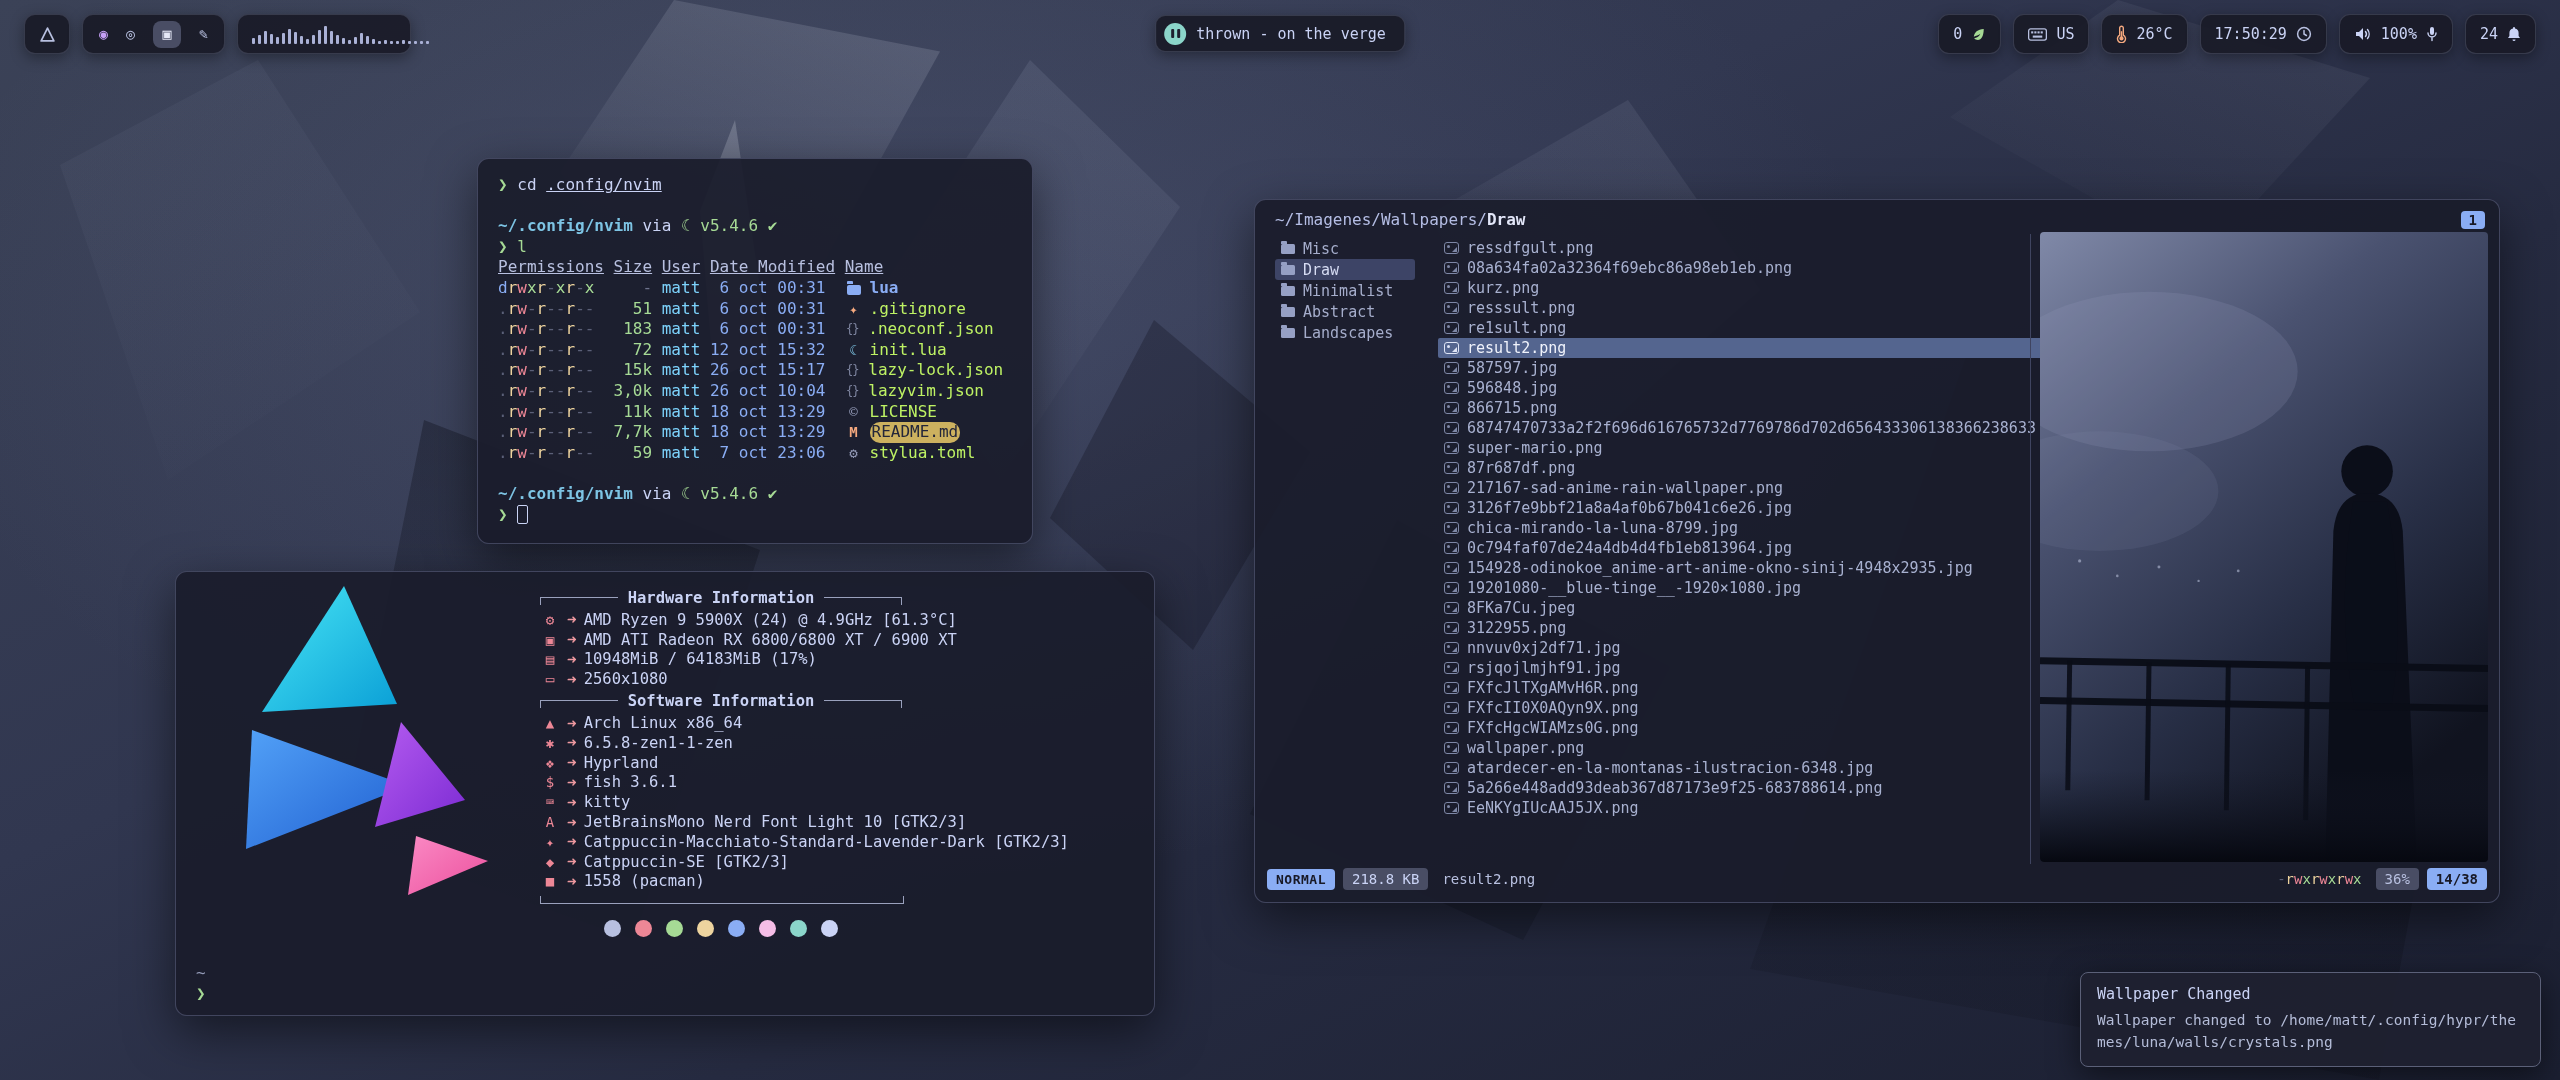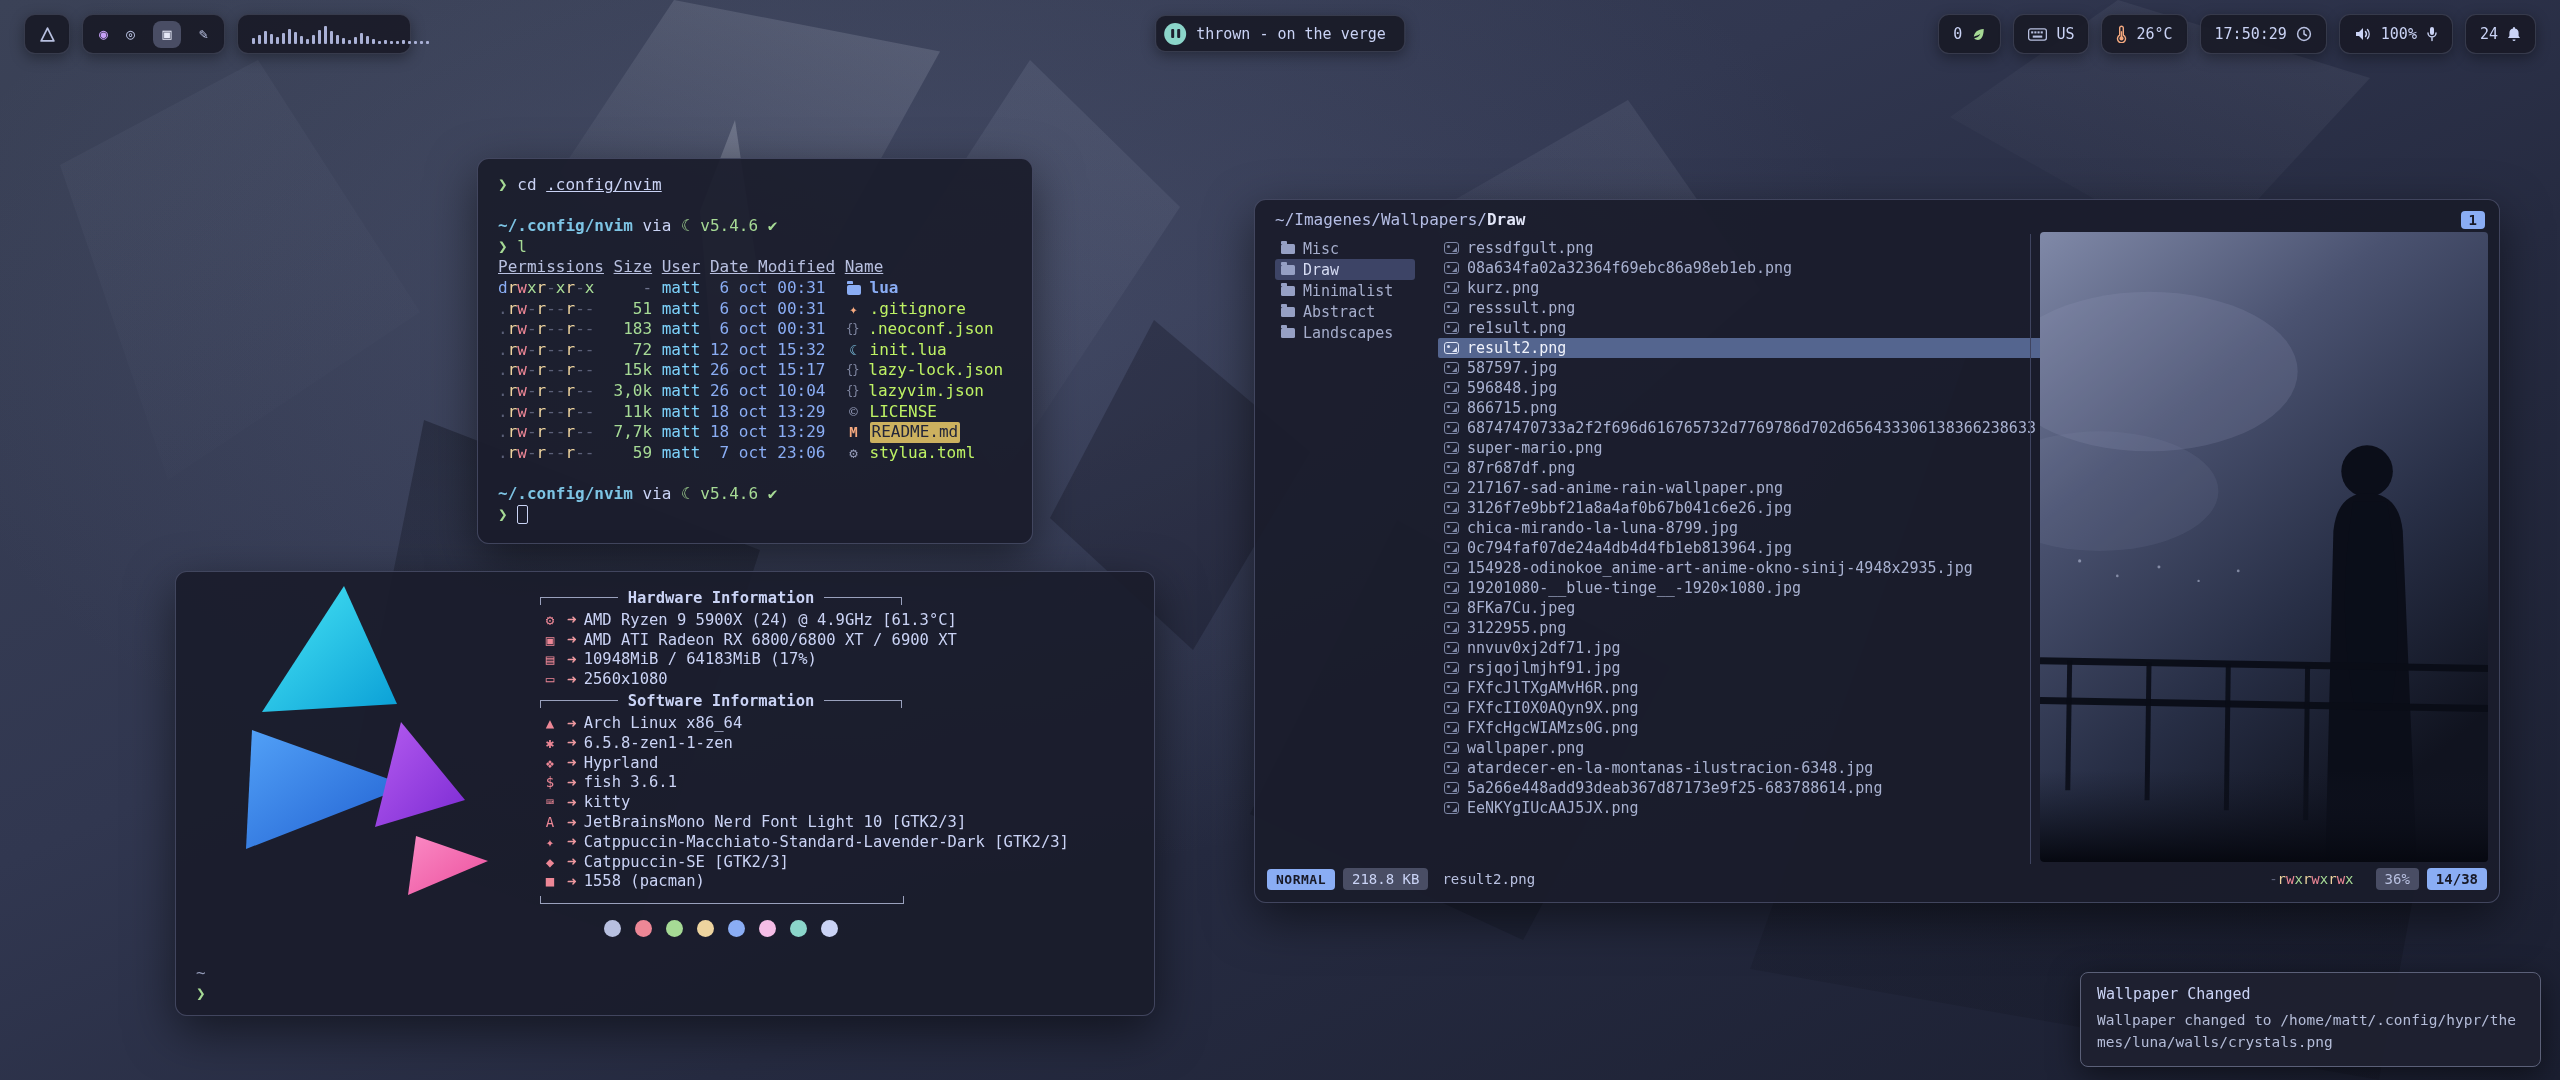--- a/index.html
+++ b/index.html
@@ -67,21 +67,21 @@
   .lsrow{display:flex;min-height:20.6px;align-items:center}
   .col-perm{width:11ch}
   .col-size{width:4ch;margin-left:1ch;text-align:right;color:#a6da95}
   .col-size.dim{color:#6e738d}
   .col-user{width:4ch;margin-left:1ch;color:#7dd3fc}
   .col-date{width:13ch;margin-left:1ch;color:#8aadf4;white-space:pre}
   .col-name{color:#bef264;white-space:pre}
   .col-hname{margin-left:1ch}
   .hdr span{color:#b8c0e0;text-decoration:underline}
   .n-dir{color:#8aadf4;font-weight:bold}
-  .n-hl{background:#ccb15f;color:#23263a;border-radius:2px;padding:0 2px;text-decoration:none}
+  .n-hl{background:#ccb15f;color:#23263a;border-radius:10px;padding:0 2px;text-decoration:none}
   .pc-d{color:#8aadf4}.pc-r{color:#eed49f}.pc-w{color:#ed8796}.pc-x{color:#a6da95}.pc-dash{color:#5b6078}.pc-dot{color:#5b6078}
   .ls-icon{width:20px;margin-left:1ch;margin-right:6px;display:inline-flex;justify-content:center;align-items:center;flex:none;font-size:14px;position:relative;height:16px}
   .ic-folder::before{content:"";width:14px;height:10px;background:#8aadf4;border-radius:2px;margin-top:3px}
   .ic-folder::after{content:"";position:absolute;top:1px;left:3px;width:6px;height:3px;background:#8aadf4;border-radius:1px 1px 0 0}
   .ic-git{color:#f5a97f}
   .ic-json{color:#8087a2;font-size:12px;letter-spacing:-1px}
   .ic-lua{color:#7dc4e4}
   .ic-doc{color:#939ab7}
   .ic-md{color:#f5a97f;font-weight:bold}
   .ic-gear{color:#939ab7}
@@ -129,21 +129,21 @@
   .yz-sep{position:absolute;left:775px;top:34px;width:1px;height:630px;background:#3f4460}
   .yz-preview{position:absolute;left:785px;top:32px;width:448px;height:630px;border-radius:4px}
   .yz-status{position:absolute;left:12px;right:12px;bottom:10px;height:26px;display:flex;align-items:center;justify-content:space-between;font-size:14px}
   .yz-status .grp{display:flex;align-items:center;gap:8px}
   .badge{padding:3px 9px;border-radius:4px}
   .mode{background:#8aadf4;color:#181926;font-weight:bold;letter-spacing:0.5px;font-size:13px}
   .szbadge{background:#494d64;color:#cad3f5}
   .fname{color:#b8c0e0;margin-left:6px}
   .pct{background:#494d64;color:#b8c0e0}
   .pos{background:#8aadf4;color:#181926;font-weight:bold}
-  .permstr{margin-right:14px}
+  .permstr{margin-right:6px}
 
   
   .notification{position:absolute;left:2080px;top:972px;width:461px;box-sizing:border-box;background:rgba(30,32,48,0.96);border:1px solid #5b6078;border-radius:8px;padding:12px 16px;box-shadow:0 8px 30px rgba(0,0,0,0.5);z-index:7}
   .n-title{font-size:15px;color:#cad3f5;margin-bottom:7px}
   .n-body{font-size:14.5px;color:#b4bcd8;line-height:1.5;word-break:break-all}
 </style>
 </head>
 <body>
 
 <div class="wallpaper">

